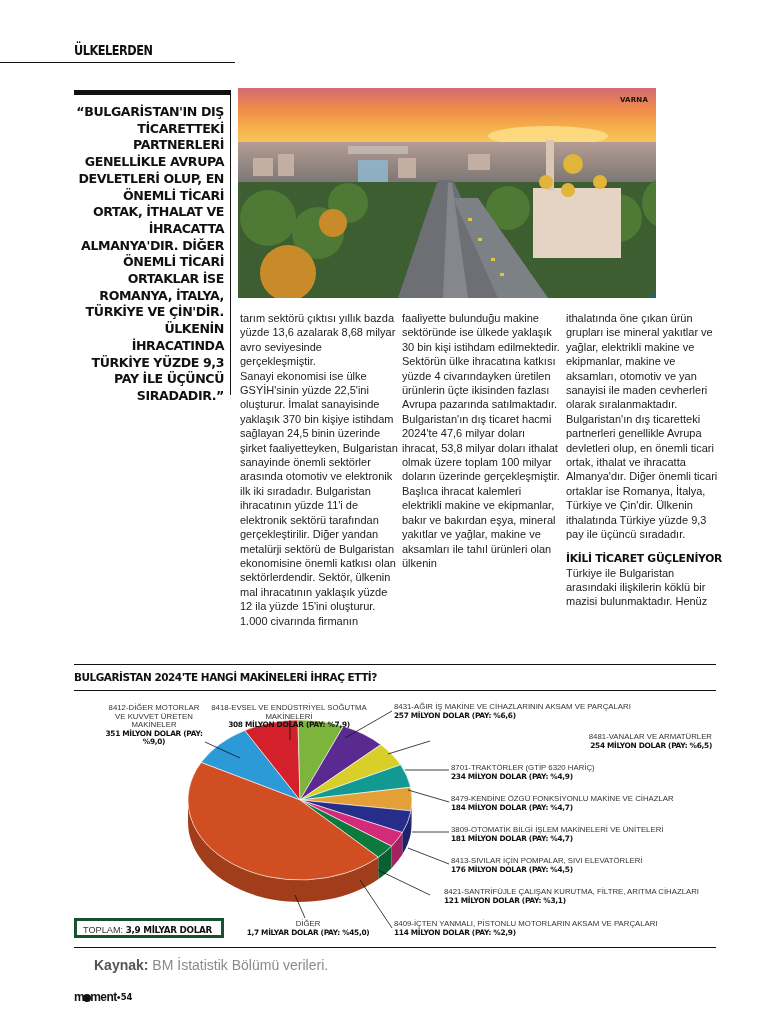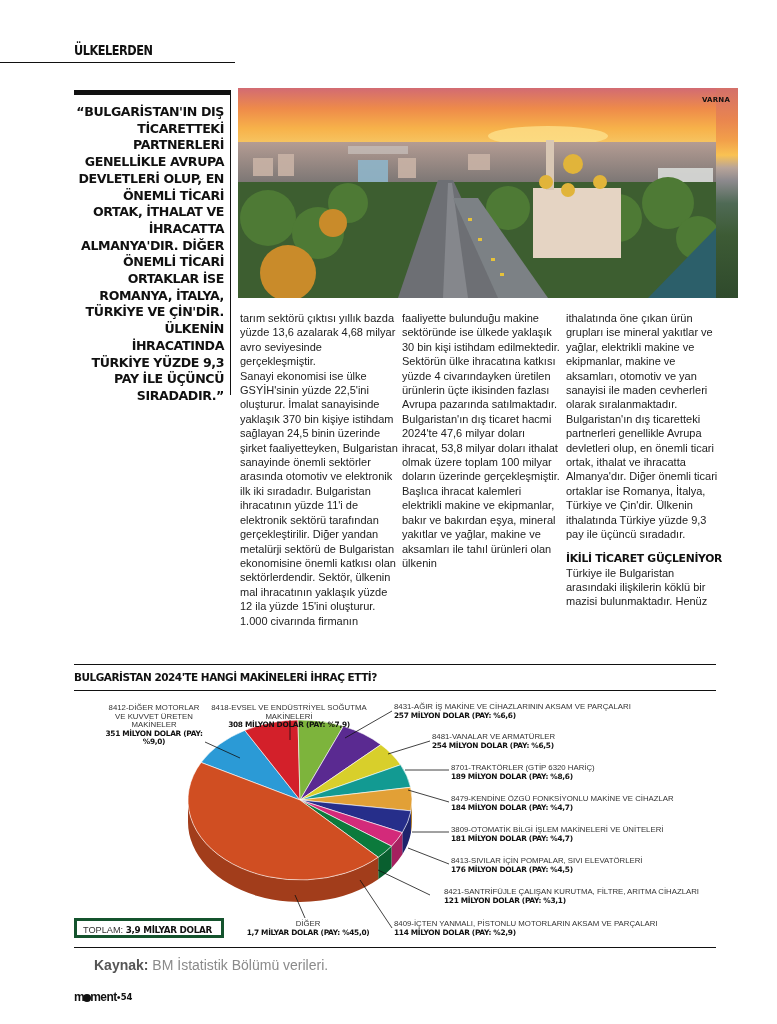--- a/index.html
+++ b/index.html
@@ -1,21 +1,21 @@
 <!DOCTYPE html>
 <html><head>
 <meta charset="utf-8">
 <style>
   html, body { margin:0; padding:0; background:#ffffff; }
   body { width:777px; height:1024px; position:relative; overflow:hidden; font-family:"Liberation Sans", sans-serif; color:#1a1a1a; }
   .section-header { position:absolute; left:0; top:42px; width:235px; height:20px; border-bottom:1.5px solid #111; }
   .section-title { position:absolute; left:74px; top:42px; font-family:"DejaVu Sans", sans-serif; font-weight:bold; font-size:14.5px; letter-spacing:-0.6px; transform:scaleX(0.78); transform-origin:left top; color:#111; }
   .pull-quote-box { position:absolute; left:74px; top:90px; width:156px; height:300px; border-top:5px solid #111; border-right:1.5px solid #111; }
   .pull-quote { position:absolute; left:74px; top:104px; width:150px; text-align:right; font-family:"DejaVu Sans", sans-serif; font-weight:bold; font-size:12.6px; line-height:16.7px; letter-spacing:-0.4px; color:#111; text-transform:uppercase; }
-  .photo { position:absolute; left:238px; top:88px; width:500px; height:210px; overflow:hidden;
+  .photo { position:absolute; left:238px; top:88px; width:418px; height:210px; overflow:hidden;
     background: linear-gradient(180deg,#d4706a 0%,#e9854f 15%,#f2a04a 25%,#f9c253 32%,#b8a499 38%,#8d8a8e 44%,#4f6a55 55%,#3d5b35 70%,#2f4a2c 100%); }
   .photo-caption { position:absolute; right:8px; top:8px; font-family:"DejaVu Sans", sans-serif; font-weight:bold; font-size:7px; color:#111; letter-spacing:0.2px; }
   .col { position:absolute; top:311px; width:160px; font-family:"Liberation Sans", sans-serif; font-size:11px; line-height:14.4px; color:#222; }
   .col p { margin:0; }
   .col h3 { margin:10px 0 0 0; font-family:"DejaVu Sans", sans-serif; font-weight:bold; font-size:10.8px; line-height:14px; color:#111; letter-spacing:-0.3px; text-transform:uppercase; }
   .col1 { left:240px; }
   .col2 { left:402px; }
   .col3 { left:566px; }
   .infographic-top-rule { position:absolute; left:74px; top:664px; width:642px; border-top:1.5px solid #111; }
   .infographic-title { position:absolute; left:74px; top:671px; font-family:"DejaVu Sans", sans-serif; font-weight:bold; font-size:10.5px; letter-spacing:-0.5px; color:#111; }
@@ -96,21 +96,21 @@
     <circle cx="335" cy="76" r="10" fill="#e1b43a"></circle>
       <circle cx="308" cy="94" r="7" fill="#e1b43a"></circle>
       <circle cx="362" cy="94" r="7" fill="#e1b43a"></circle>
       <circle cx="330" cy="102" r="7" fill="#e1b43a"></circle>
     <polygon points="410,210 478,140 478,210" fill="#2c5f6a"></polygon>
   </svg>
   <div class="photo-caption">VARNA</div>
 </div>
 
 <div class="col col1">
-  <p>tarım sektörü çıktısı yıllık bazda yüzde 13,6 azalarak 4,68 milyar avro seviyesinde gerçekleşmiştir.</p>
+  <p>tarım sektörü çıktısı yıllık bazda yüzde 13,6 azalarak 8,68 milyar avro seviyesinde gerçekleşmiştir.</p>
   <p>Sanayi ekonomisi ise ülke GSYİH'sinin yüzde 22,5'ini oluşturur. İmalat sanayisinde yaklaşık 370 bin kişiye istihdam sağlayan 24,5 binin üzerinde şirket faaliyetteyken, Bulgaristan sanayinde önemli sektörler arasında otomotiv ve elektronik ilk iki sıradadır. Bulgaristan ihracatının yüzde 11'i de elektronik sektörü tarafından gerçekleştirilir. Diğer yandan metalürji sektörü de Bulgaristan ekonomisine önemli katkısı olan sektörlerdendir. Sektör, ülkenin mal ihracatının yaklaşık yüzde 12 ila yüzde 15'ini oluşturur. 1.000 civarında firmanın</p>
 </div>
 <div class="col col2">
   <p>faaliyette bulunduğu makine sektöründe ise ülkede yaklaşık 30 bin kişi istihdam edilmektedir. Sektörün ülke ihracatına katkısı yüzde 4 civarındayken üretilen ürünlerin üçte ikisinden fazlası Avrupa pazarında satılmaktadır.</p>
   <p>Bulgaristan'ın dış ticaret hacmi 2024'te 47,6 milyar doları ihracat, 53,8 milyar doları ithalat olmak üzere toplam 100 milyar doların üzerinde gerçekleşmiştir. Başlıca ihracat kalemleri elektrikli makine ve ekipmanlar, bakır ve bakırdan eşya, mineral yakıtlar ve yağlar, makine ve aksamları ile tahıl ürünleri olan ülkenin</p>
 </div>
 <div class="col col3">
   <p>ithalatında öne çıkan ürün grupları ise mineral yakıtlar ve yağlar, elektrikli makine ve ekipmanlar, makine ve aksamları, otomotiv ve yan sanayisi ile maden cevherleri olarak sıralanmaktadır. Bulgaristan'ın dış ticaretteki partnerleri genellikle Avrupa devletleri olup, en önemli ticari ortak, ithalat ve ihracatta Almanya'dır. Diğer önemli ticari ortaklar ise Romanya, İtalya, Türkiye ve Çin'dir. Ülkenin ithalatında Türkiye yüzde 9,3 pay ile üçüncü sıradadır.</p>
   <h3>İKİLİ TİCARET GÜÇLENİYOR</h3>
   <p>Türkiye ile Bulgaristan arasındaki ilişkilerin köklü bir mazisi bulunmaktadır. Henüz</p>
@@ -155,27 +155,27 @@
   <span class="v">351 MİLYON DOLAR (PAY: %9,0)</span>
 </div>
 <div class="lbl" style="left:208px;top:704px;width:162px;text-align:center;">
   <span>8418-EVSEL VE ENDÜSTRİYEL SOĞUTMA MAKİNELERİ</span>
   <span class="v">308 MİLYON DOLAR (PAY: %7,9)</span>
 </div>
 <div class="lbl" style="left:394px;top:703px;width:300px;">
   <span>8431-AĞIR İŞ MAKİNE VE CİHAZLARININ AKSAM VE PARÇALARI</span>
   <span class="v">257 MİLYON DOLAR (PAY: %6,6)</span>
 </div>
-<div class="lbl" style="left:432px;top:733px;width:280px;">
+<div class="lbl" style="left:432px;top:733px;width:280px;text-align:right;">
   <span>8481-VANALAR VE ARMATÜRLER</span>
   <span class="v">254 MİLYON DOLAR (PAY: %6,5)</span>
 </div>
 <div class="lbl" style="left:451px;top:764px;width:260px;">
   <span>8701-TRAKTÖRLER (GTİP 6320 HARİÇ)</span>
-  <span class="v">189 MİLYON DOLAR (PAY: %8,6)</span>
+  <span class="v">234 MİLYON DOLAR (PAY: %4,9)</span>
 </div>
 <div class="lbl" style="left:451px;top:795px;width:270px;">
   <span>8479-KENDİNE ÖZGÜ FONKSİYONLU MAKİNE VE CİHAZLAR</span>
   <span class="v">184 MİLYON DOLAR (PAY: %4,7)</span>
 </div>
 <div class="lbl" style="left:451px;top:826px;width:270px;">
   <span>3809-OTOMATİK BİLGİ İŞLEM MAKİNELERİ VE ÜNİTELERİ</span>
   <span class="v">181 MİLYON DOLAR (PAY: %4,7)</span>
 </div>
 <div class="lbl" style="left:451px;top:857px;width:270px;">

